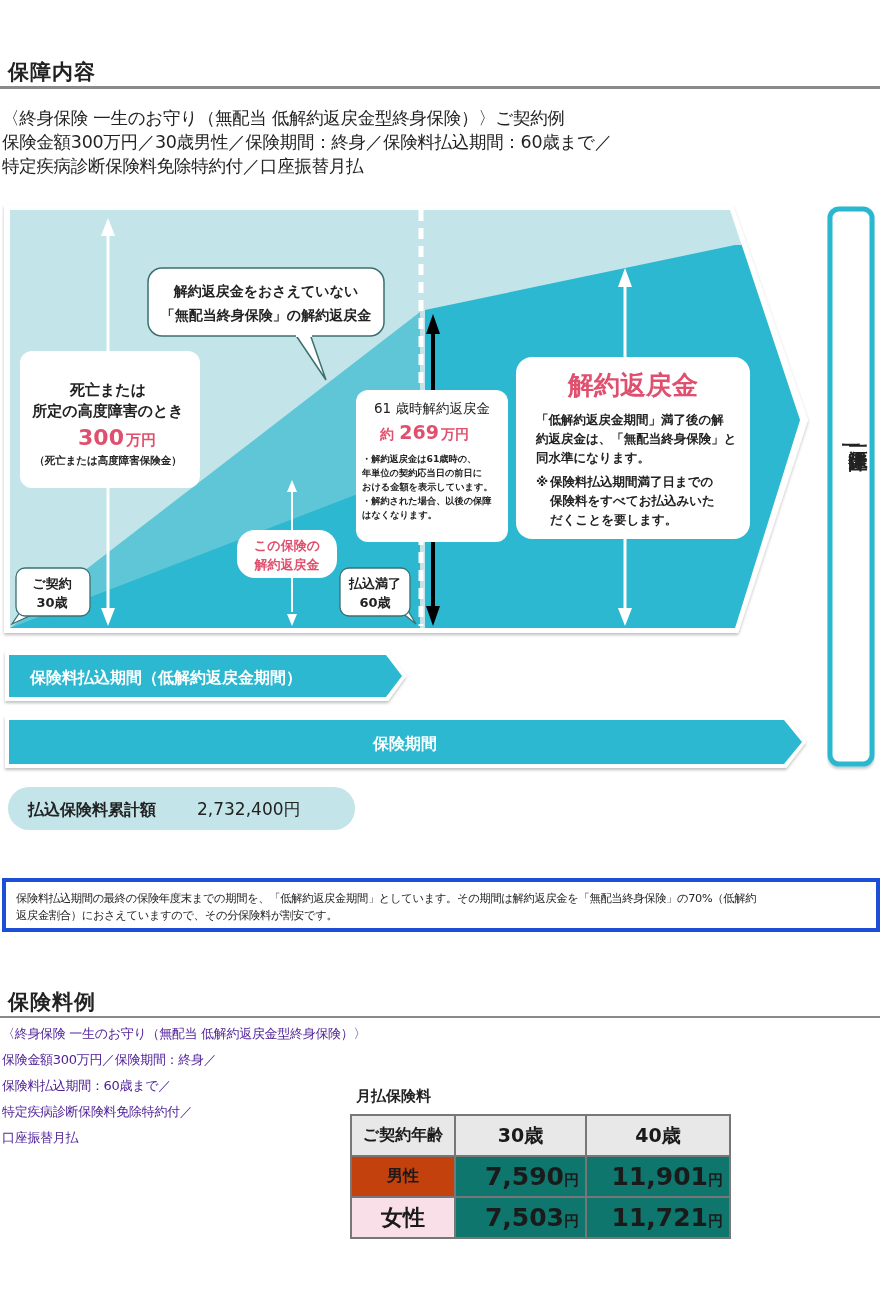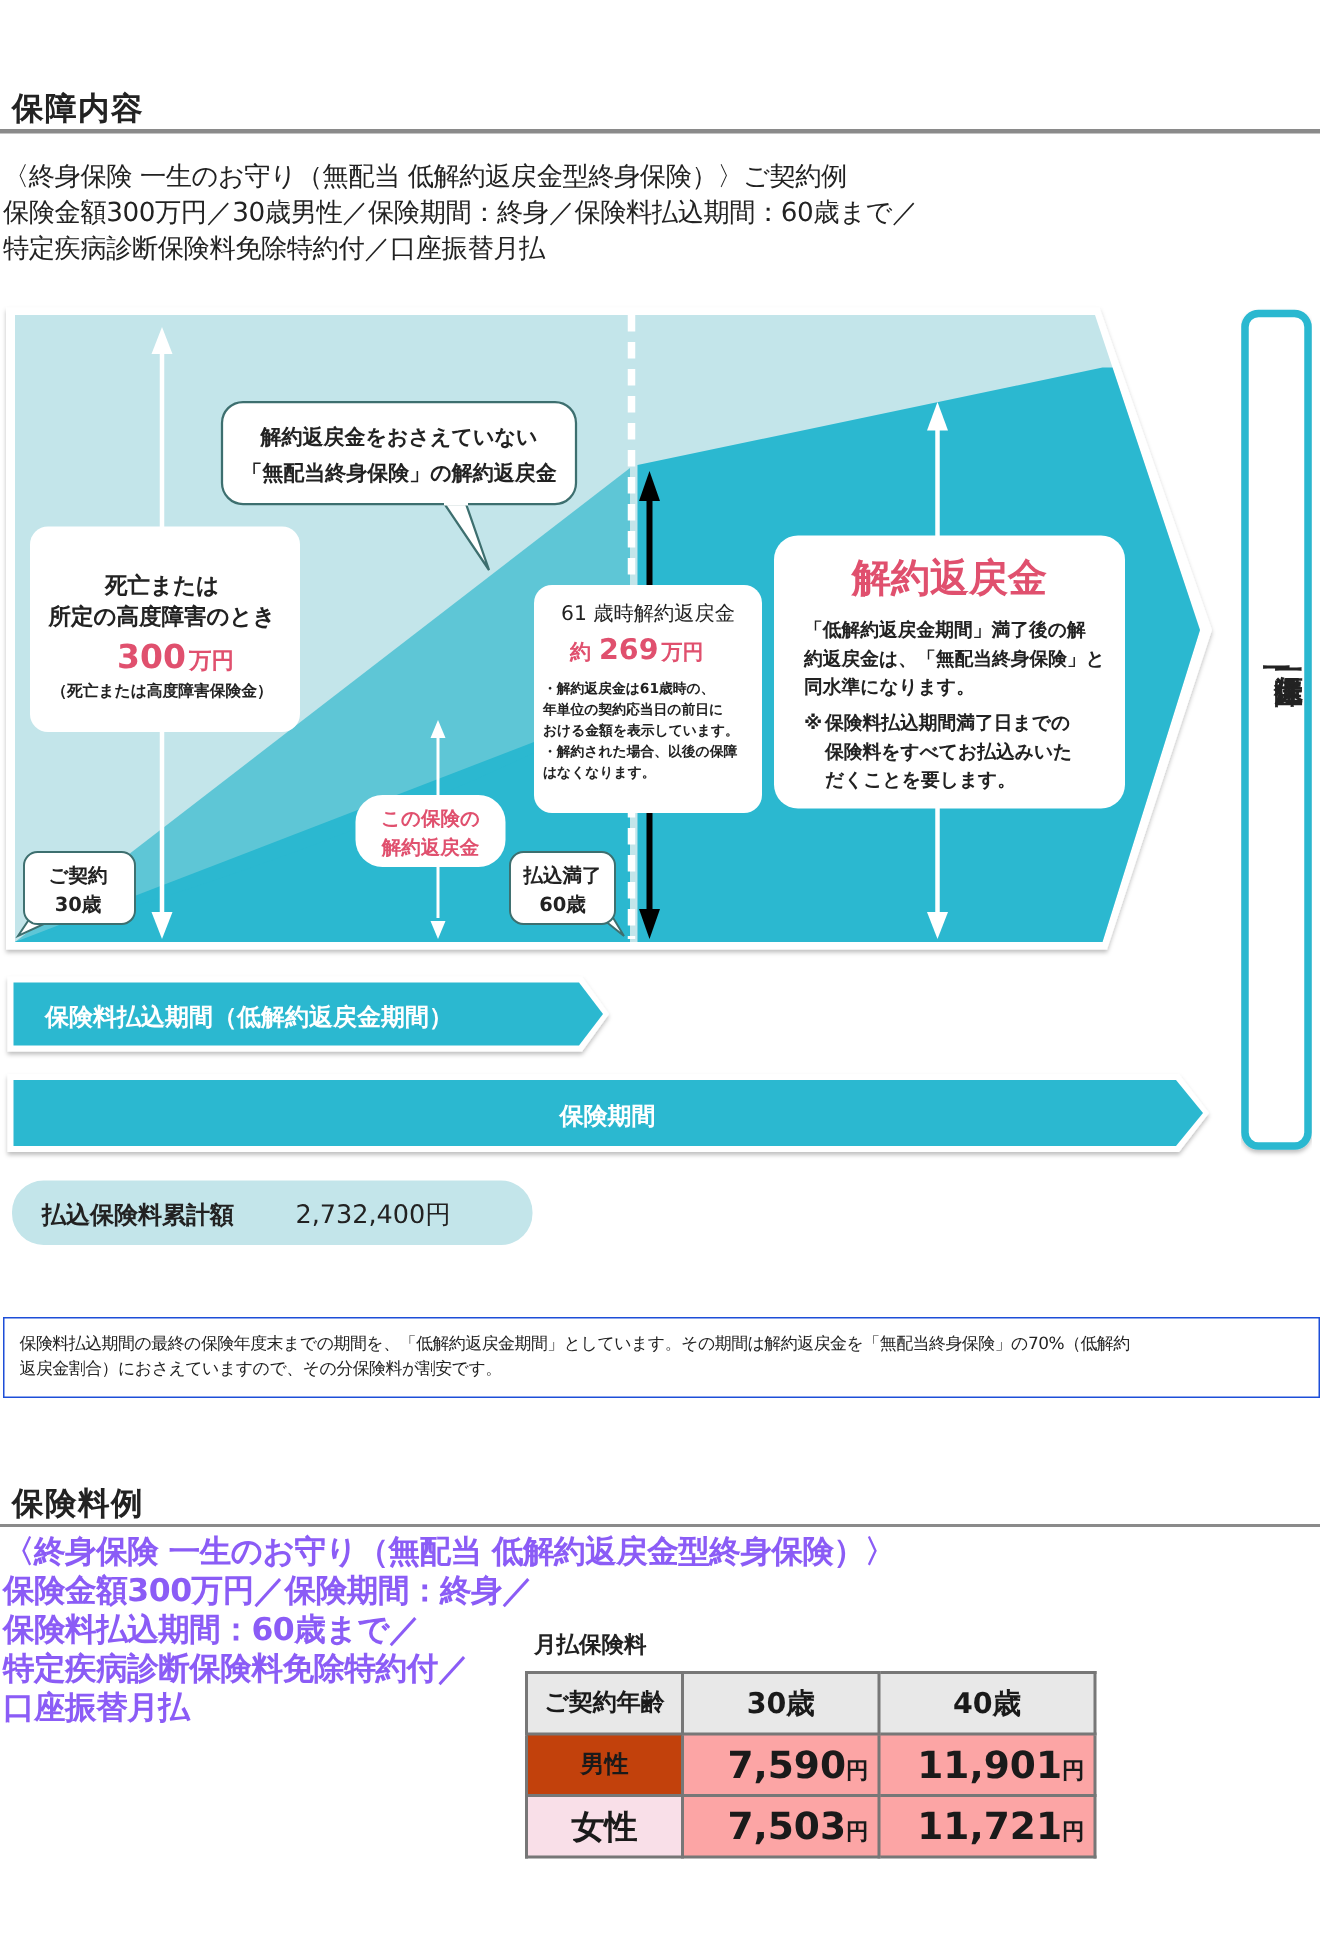--- a/index.html
+++ b/index.html
@@ -3,32 +3,32 @@
 <meta charset="utf-8">
 <style>
   * { box-sizing: border-box; margin: 0; padding: 0; }
   body { width: 882px; height: 1304px; background: #ffffff; font-family: "DejaVu Sans", "Liberation Sans", sans-serif; color: #1a1a1a; position: relative; overflow: hidden; }
   .abs { position: absolute; }
   .section-title { left: 8px; font-size: 21px; font-weight: bold; letter-spacing: 1px; color: #222; }
   .rule { left: 0; width: 880px; height: 3px; background: #8a8a8a; }
   .rule.thin { height: 2px; }
   .intro-line { left: 2px; font-size: 17.5px; line-height: 24px; color: #222; white-space: nowrap; letter-spacing: -0.3px; }
   svg text { font-family: "DejaVu Sans", "Liberation Sans", sans-serif; }
-  .note-box { left: 2px; top: 878px; width: 878px; height: 54px; border: 1px solid #1d4ed8; padding: 8px 10px 0 10px; font-size: 11.3px; line-height: 17px; color: #222; letter-spacing: -0.35px; }
-  .premium-intro { left: 2px; font-size: 21px; line-height: 24px; color: #8b5cf6; white-space: nowrap; letter-spacing: -0.3px; font-weight: bold; }
+  .note-box { left: 2px; top: 878px; width: 878px; height: 54px; border: 4px solid #1d4ed8; padding: 8px 10px 0 10px; font-size: 11.3px; line-height: 17px; color: #222; letter-spacing: -0.35px; }
+  .premium-intro { left: 2px; font-size: 13px; line-height: 24px; color: #4c1d95; white-space: nowrap; letter-spacing: -0.3px; }
   .table-caption { left: 356px; top: 1087px; font-size: 15px; font-weight: bold; color: #222; }
   table.premium { position: absolute; left: 350px; top: 1114px; border-collapse: collapse; }
   table.premium td { border: 2px solid #777; height: 41px; text-align: center; font-weight: bold; }
   table.premium td.hdr { background: #e8e8e8; font-size: 19px; }
   table.premium td.hdr-label { width: 104px; font-size: 16px; }
   table.premium td.col30 { width: 131px; }
   table.premium td.col40 { width: 144px; }
   table.premium td.male { background: #c2410c; font-size: 16px; }
   table.premium td.female { background: #f9dfe8; font-size: 22px; }
-  table.premium td.val { font-size: 25px; text-align: right; padding-right: 6px; background: #fca5a5; }
+  table.premium td.val { font-size: 25px; text-align: right; padding-right: 6px; background: #0f766e; }
   table.premium td.val .yen { font-size: 15px; }
 </style>
 </head>
 <body>
 
 <div class="abs section-title" style="top:58px;">保障内容</div>
 <div class="abs rule" style="top:86px;"></div>
 
 <div class="abs intro-line" style="top:106px;">〈終身保険 一生のお守り（無配当 低解約返戻金型終身保険）〉ご契約例</div>
 <div class="abs intro-line" style="top:130px;">保険金額300万円／30歳男性／保険期間：終身／保険料払込期間：60歳まで／</div>

